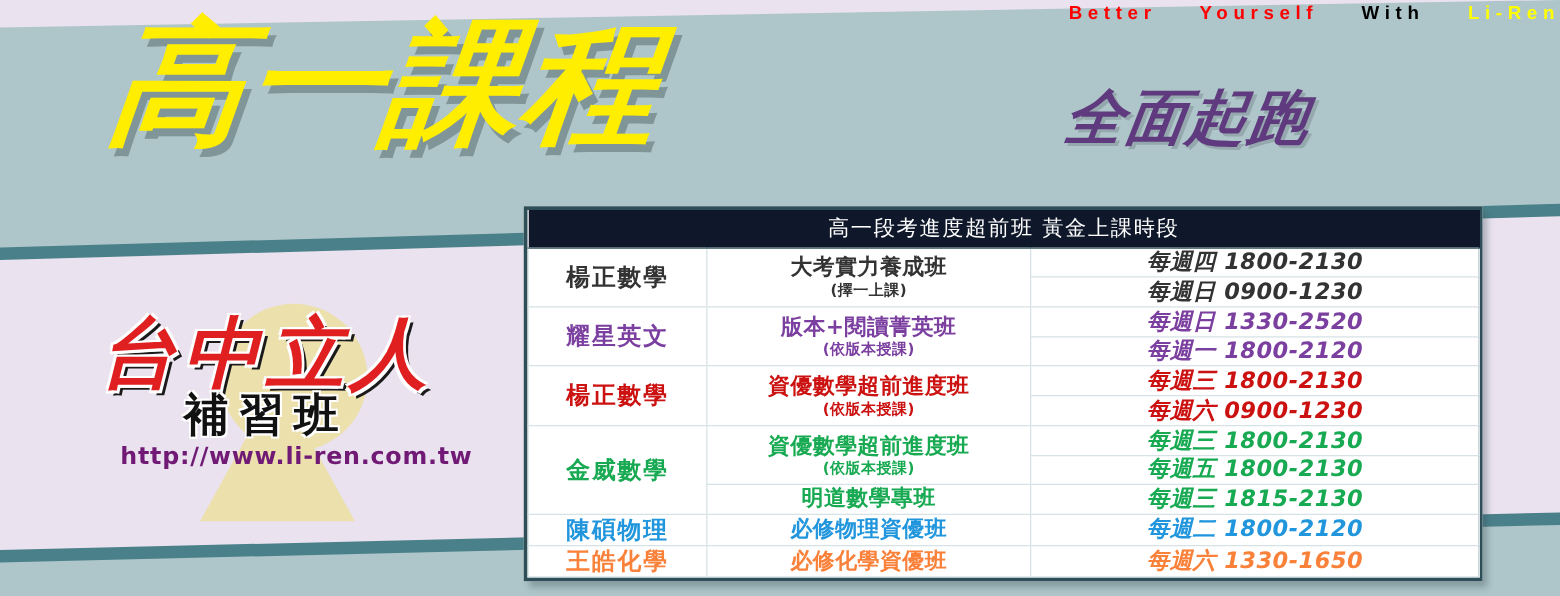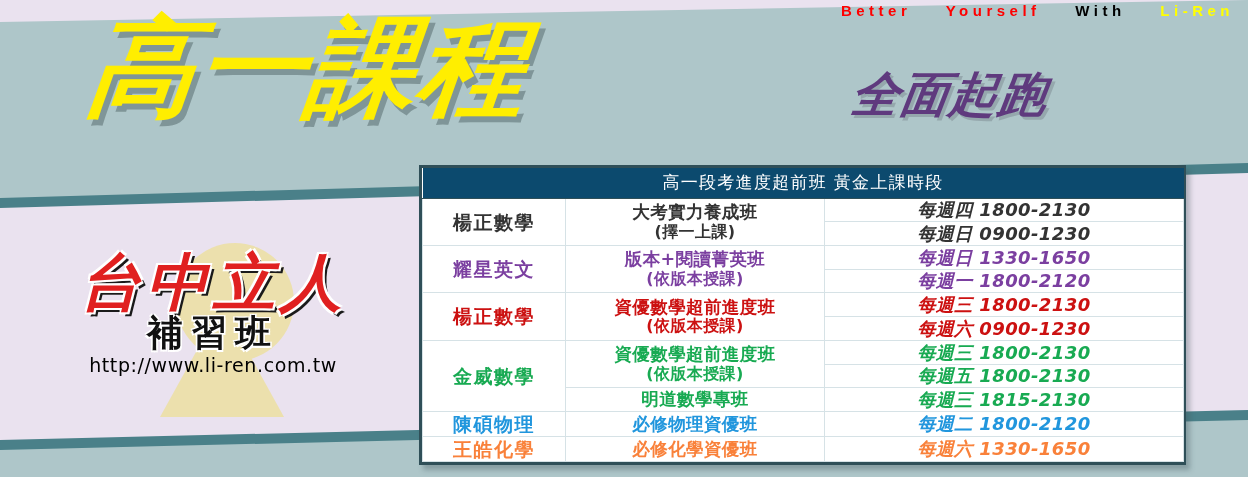--- a/index.html
+++ b/index.html
@@ -11,21 +11,21 @@
     position:relative;
   }
 
   
   #bg { position:absolute; inset:0; overflow:hidden; }
   #bg svg { position:absolute; left:0; top:0; }
 
   
   .tagline {
     position:absolute; top:2px; left:0; width:1248px;
-    text-align:right; padding-right:14px;
+    text-align:right; 
     font-size:15px; font-weight:bold; letter-spacing:4.5px;
     white-space:nowrap;
     font-family:"Liberation Sans",sans-serif;
   }
   .tagline span { display:inline; }
   .tg-red   { color:#ff0000; }
   .tg-black { color:#000000; }
   .tg-yellow{ color:#ffff00; }
 
   
@@ -91,60 +91,61 @@
     font-size:12.5px; font-weight:bold; color:#111;
     letter-spacing:.5px; white-space:nowrap;
   }
   .logo-exp {
     position:relative; z-index:2; margin-top:16px;
     font-size:19px; font-weight:bold; color:#222;
     letter-spacing:2.5px; white-space:nowrap;
   }
   .logo-url {
     position:relative; z-index:2; margin-top:1px;
-    font-size:19px; font-weight:normal; color:#000000;
+    font-size:19px; font-weight:bold; color:#701a75;
     letter-spacing:.6px; white-space:nowrap;
     font-family:"DejaVu Sans","Liberation Sans",sans-serif;
+    text-align:right;
   }
 
   
   .schedule-wrap {
     position:absolute; left:419px; top:165px;
     width:767px; height:300px;
     border:3px solid #2f4f58;
     background:#ffffff;
     box-shadow:4px 5px 5px rgba(60,80,90,.35);
     z-index:5;
   }
   table.schedule {
     width:100%; height:100%;
     border-collapse:collapse;
     table-layout:fixed;
   }
   table.schedule th {
-    background:#0c4a6e; color:#ffffff;
+    background:#0f172a; color:#ffffff;
     font-size:17px; font-weight:normal;
     letter-spacing:1.3px;
     height:30px;
     border-bottom:1px solid #2f4f58;
   }
   table.schedule td {
     border:1px solid #d6e2e6;
     text-align:center;
     vertical-align:middle;
     font-weight:bold;
     line-height:1.18;
   }
   .col-teacher { width:143px; }
   .col-course  { width:259px; }
   .col-time    { width:359px; }
 
   td.teacher { font-size:19px; letter-spacing:1.5px; }
   td.course  { font-size:17.5px; letter-spacing:.4px; }
-  td.course .sub { font-size:16px; display:block; }
+  td.course .sub { font-size:12px; display:block; }
   td.time    { font-size:18px; letter-spacing:.4px;font-style:italic; }
 
   .c-black  { color:#333333; }
   .c-purple { color:#7b3fa0; }
   .c-red    { color:#cc1111; }
   .c-green  { color:#18aa52; }
   .c-blue   { color:#2196dd; }
   .c-orange { color:#f9813a; }
 </style>
 </head>
@@ -209,21 +210,21 @@
       <tr>
         <td class="time c-black">每週日 0900-1230</td>
       </tr>
 
       <tr>
         <td class="teacher c-purple" rowspan="2">耀星英文</td>
         <td class="course c-purple" rowspan="2">
           <span>版本+閱讀菁英班</span>
           <span class="sub">(依版本授課)</span>
         </td>
-        <td class="time c-purple">每週日 1330-1650</td>
+        <td class="time c-purple">每週日 1330-2520</td>
       </tr>
       <tr>
         <td class="time c-purple">每週一 1800-2120</td>
       </tr>
 
       <tr>
         <td class="teacher c-red" rowspan="2">楊正數學</td>
         <td class="course c-red" rowspan="2">
           <span>資優數學超前進度班</span>
           <span class="sub">(依版本授課)</span>

